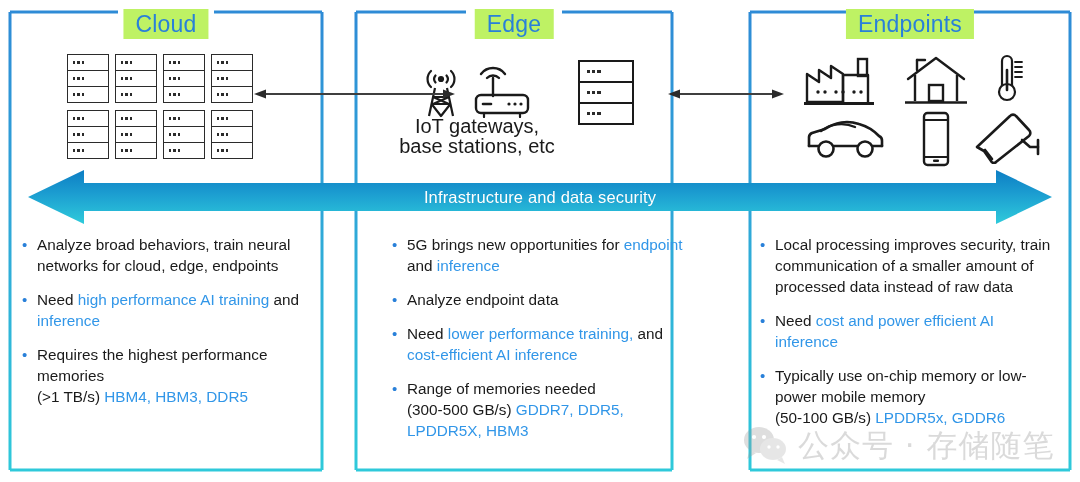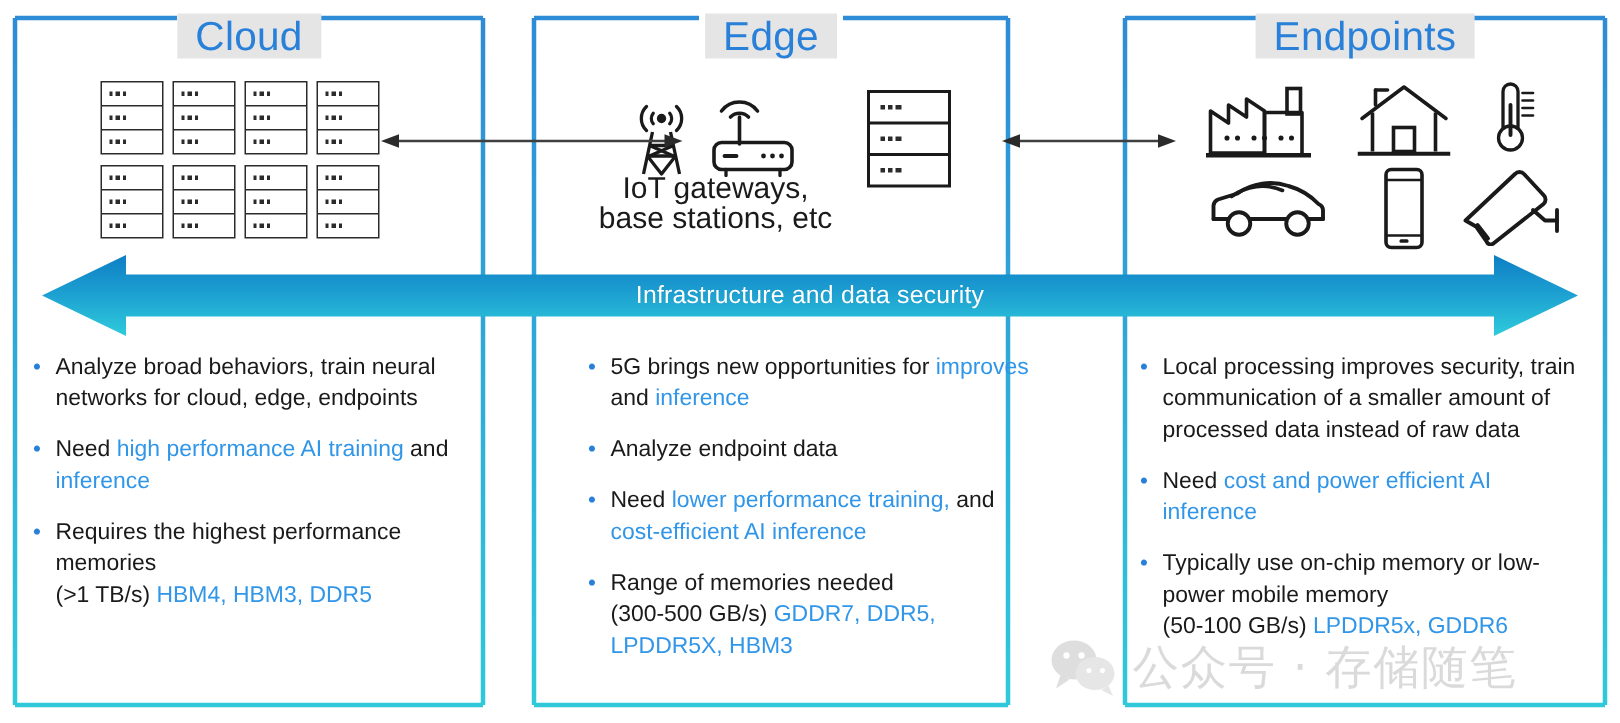--- a/index.html
+++ b/index.html
@@ -10,22 +10,22 @@
     overflow:hidden;
     position:relative;
   }
   #stage{position:absolute;left:0;top:0;width:1080px;height:482px;}
 
   
   .panel{position:absolute;box-sizing:border-box;}
   .panel .border-svg{position:absolute;left:0;top:0;width:100%;height:100%;overflow:visible;}
   .panel-title{
     position:absolute;top:-3px;left:50%;transform:translateX(-50%);
-    background:#e5e5e5;padding:0 12px;
-    color:#2980d9;font-size:27px;line-height:30px;white-space:nowrap;
+    background:#bef264;padding:0 12px;
+    color:#2980d9;font-size:23px;line-height:30px;white-space:nowrap;
     letter-spacing:.2px;
   }
 
   
   .rack-grid{position:absolute;display:grid;grid-template-columns:repeat(4,42px);
     grid-template-rows:repeat(2,49px);column-gap:6px;row-gap:7px;}
   .rack{width:42px;height:49px;border:1.6px solid #2b2b2b;background:#fff;
     display:flex;flex-direction:column;justify-content:space-between;box-sizing:border-box;}
   .rack .shelf{flex:1;border-bottom:1.6px solid #2b2b2b;display:flex;align-items:center;padding-left:5px;box-sizing:border-box;}
   .rack .shelf:last-child{border-bottom:none;}
@@ -54,21 +54,21 @@
   }
 
   
   .bullets{position:absolute;}
   .bullet{display:flex;margin-bottom:13px;}
   .bullet .dot{color:#2980d9;font-size:15px;line-height:21px;width:15px;flex:none;}
   .bullet .btxt{color:#1a1a1a;font-size:15.3px;line-height:21px;}
   .hl{color:#3196e8;}
 
   
-  #watermark{position:absolute;left:699px;top:418px;width:330px;height:54px;
+  #watermark{position:absolute;left:742px;top:418px;width:330px;height:54px;
     display:flex;align-items:center;gap:10px;opacity:.32;pointer-events:none;}
   #watermark .wm-text{color:#8f8f8f;font-size:31px;line-height:36px;
     font-family:"DejaVu Sans",sans-serif;white-space:nowrap;letter-spacing:1px;}
 </style>
 </head>
 <body>
 
 <div id="stage">
 
   <svg width="0" height="0" style="position:absolute">
@@ -439,21 +439,21 @@
         <span class="btxt"><span>Need </span><span class="hl">high performance AI training</span><span> and </span><span class="hl">inference</span></span>
       </div>
       <div class="bullet">
         <span class="dot">•</span>
         <span class="btxt"><span>Requires the highest performance memories</span><br><span>(&gt;1 TB/s) </span><span class="hl">HBM4, HBM3, DDR5</span></span>
       </div>
     </div>
   <div class="bullets" id="bullets-edge" style="left:392px;top:234px;width:296px;">
       <div class="bullet">
         <span class="dot">•</span>
-        <span class="btxt"><span>5G brings new opportunities for </span><span class="hl">improves</span><span> and </span><span class="hl">inference</span></span>
+        <span class="btxt"><span>5G brings new opportunities for </span><span class="hl">endpoint</span><span> and </span><span class="hl">inference</span></span>
       </div>
       <div class="bullet">
         <span class="dot">•</span>
         <span class="btxt"><span>Analyze endpoint data</span></span>
       </div>
       <div class="bullet">
         <span class="dot">•</span>
         <span class="btxt"><span>Need </span><span class="hl">lower performance training,</span><span> and </span><span class="hl">cost-efficient AI inference</span></span>
       </div>
       <div class="bullet">

